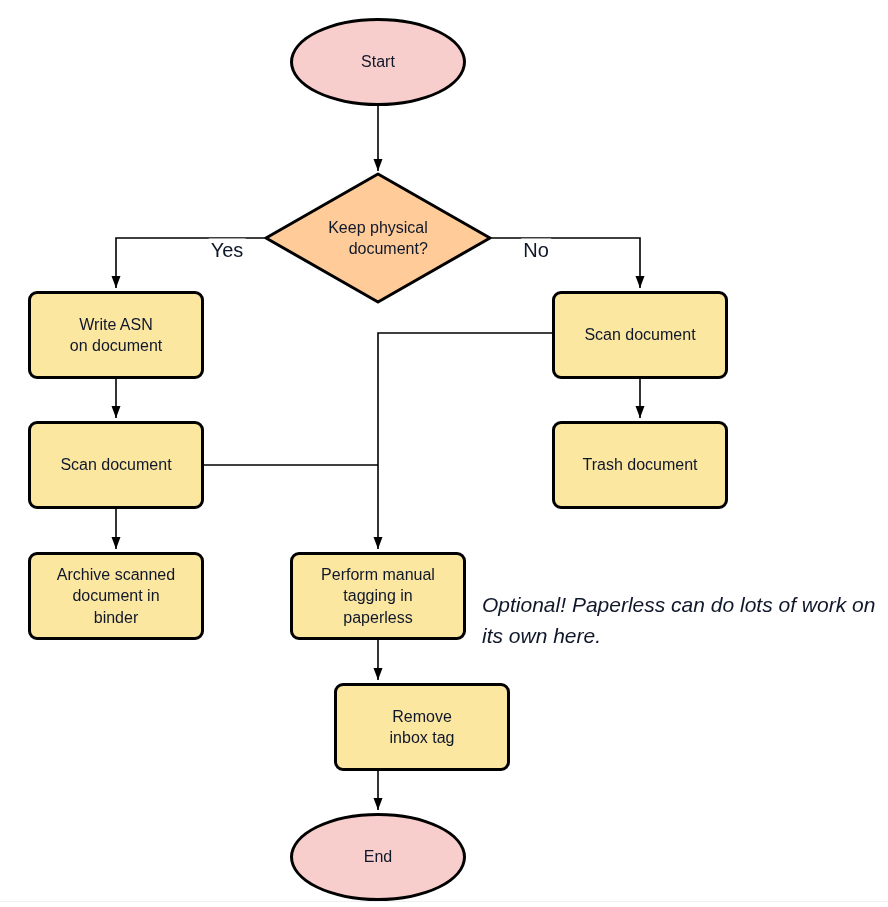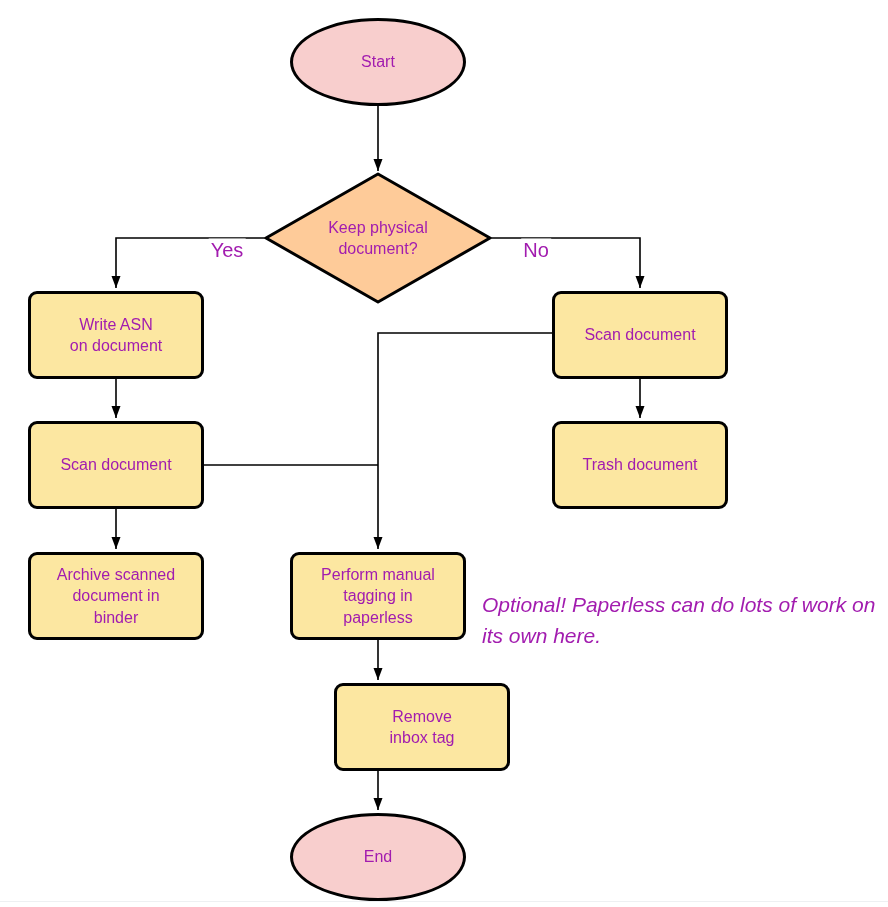--- a/index.html
+++ b/index.html
@@ -3,21 +3,21 @@
 <meta charset="utf-8">
 <style>
   html, body { margin: 0; padding: 0; background: #ffffff; }
   .canvas {
     position: relative;
     width: 888px;
     height: 907px;
     background: #ffffff;
     overflow: hidden;
     font-family: "Liberation Sans", sans-serif;
-    color: #a21caf;
+    color: #0f172a;
   }
   svg.edges {
     position: absolute;
     left: 0; top: 0;
     width: 888px; height: 907px;
   }
   .edge {
     fill: none;
     stroke: var(--stroke, #000);
     stroke-width: 1.6;
@@ -51,21 +51,21 @@
     position: absolute;
     border: none;
     background: transparent;
     display: flex;
     align-items: center;
     justify-content: center;
     text-align: center;
     font-size: 16px;
     line-height: 1.32;
   }
-  .decision-label span { white-space: pre-line; }
+  .decision-label span { white-space: pre-line; text-align: right; }
   .edge-label {
     position: absolute;
     transform: translate(-50%, -50%);
     font-size: 20px;
     background: #ffffff;
     padding: 0 2px;
     margin-top: 29px;
   }
   .annotation {
     position: absolute;

